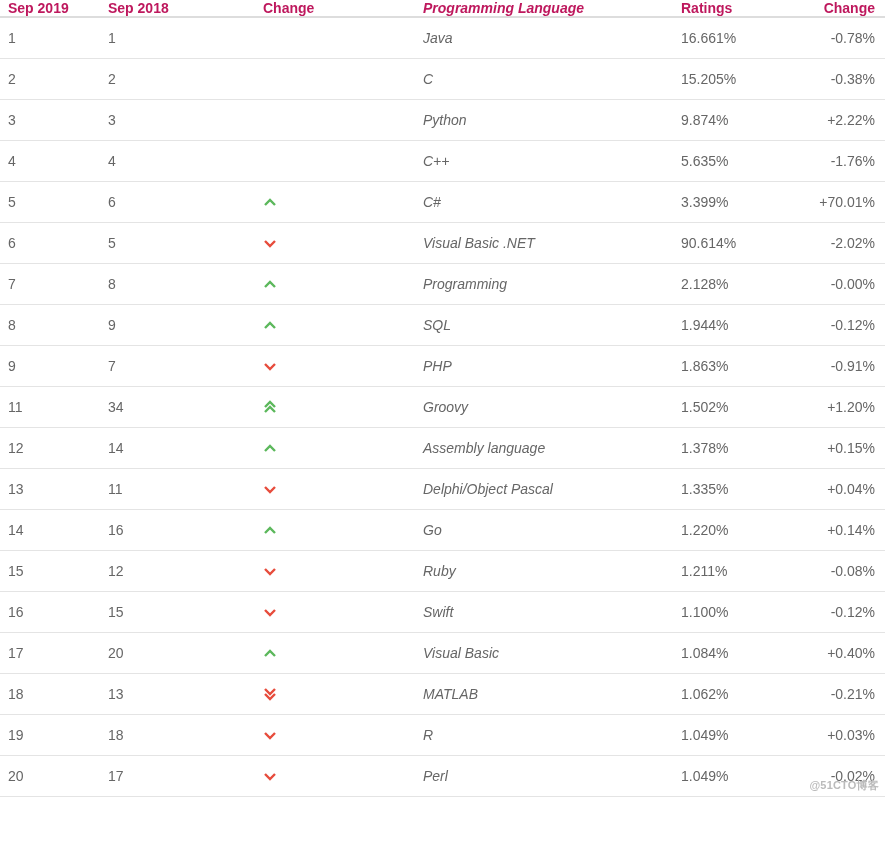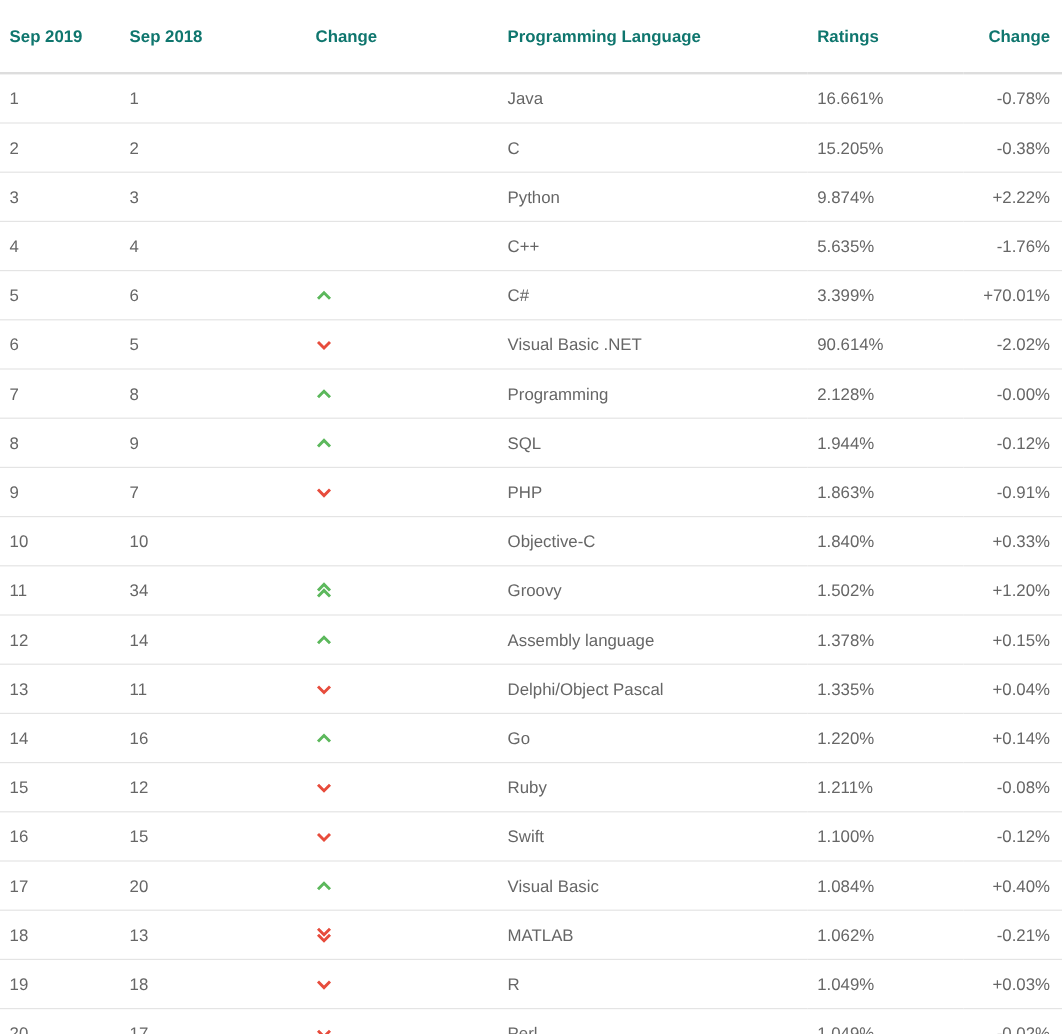--- a/index.html
+++ b/index.html
@@ -11,39 +11,39 @@
       width: 885px;
       position: relative;
     }
     table {
       width: 100%;
       border-collapse: collapse;
     }
     thead th {
       text-align: left;
       font-weight: 700;
-      color: #0f766e;
-      padding: 22px 8px;
+      color: #be185d;
+      padding: 0 8px;
       border-bottom: 2px solid #ddd;
       font-size: 14px;
     }
     tbody td {
       padding: 12px 8px;
       border-top: 1px solid #e4e4e4;
       color: #666;
       font-size: 14px;
       vertical-align: middle;
     }
     tbody tr:last-child td {
       border-bottom: 1px solid #e4e4e4;
     }
     .col-sep2019 { width: 100px; }
     .col-sep2018 { width: 155px; }
     .col-change-icon { width: 160px; }
-    .col-lang { width: 258px; }
+    .col-lang { width: 258px; font-style: italic; }
     .col-ratings { width: 130px; text-align: left; margin-left: 12px; }
     .col-change { width: 82px; text-align: right; }
     th.col-change, td.col-change { text-align: right; padding-right: 10px; }
     .icon-wrap svg { display: block; }
     .watermark {
       position: absolute;
       right: 6px;
       bottom: 4px;
       font-size: 11px;
       color: #bbb;
@@ -142,28 +142,20 @@
         <td class="col-sep2019">9</td>
         <td class="col-sep2018">7</td>
         <td class="col-change-icon"><span class="icon-wrap"><svg width="14" height="13" viewBox="0 0 14 13">
               <path d="M2 4 L7 9 L12 4" fill="none" stroke="#e74c3c" stroke-width="2.4"></path>
             </svg></span></td>
         <td class="col-lang">PHP</td>
         <td class="col-ratings">1.863%</td>
         <td class="col-change">-0.91%</td>
       </tr>
       <tr>
-        <td class="col-sep2019">10</td>
-        <td class="col-sep2018">10</td>
-        <td class="col-change-icon"><span class="icon-wrap"></span></td>
-        <td class="col-lang">Objective-C</td>
-        <td class="col-ratings">1.840%</td>
-        <td class="col-change">+0.33%</td>
-      </tr>
-      <tr>
         <td class="col-sep2019">11</td>
         <td class="col-sep2018">34</td>
         <td class="col-change-icon"><span class="icon-wrap"><svg width="14" height="14" viewBox="0 0 14 14">
               <path d="M2 7 L7 2 L12 7" fill="none" stroke="#5cb85c" stroke-width="2.4"></path>
               <path d="M2 12 L7 7 L12 12" fill="none" stroke="#5cb85c" stroke-width="2.4"></path>
             </svg></span></td>
         <td class="col-lang">Groovy</td>
         <td class="col-ratings">1.502%</td>
         <td class="col-change">+1.20%</td>
       </tr>

